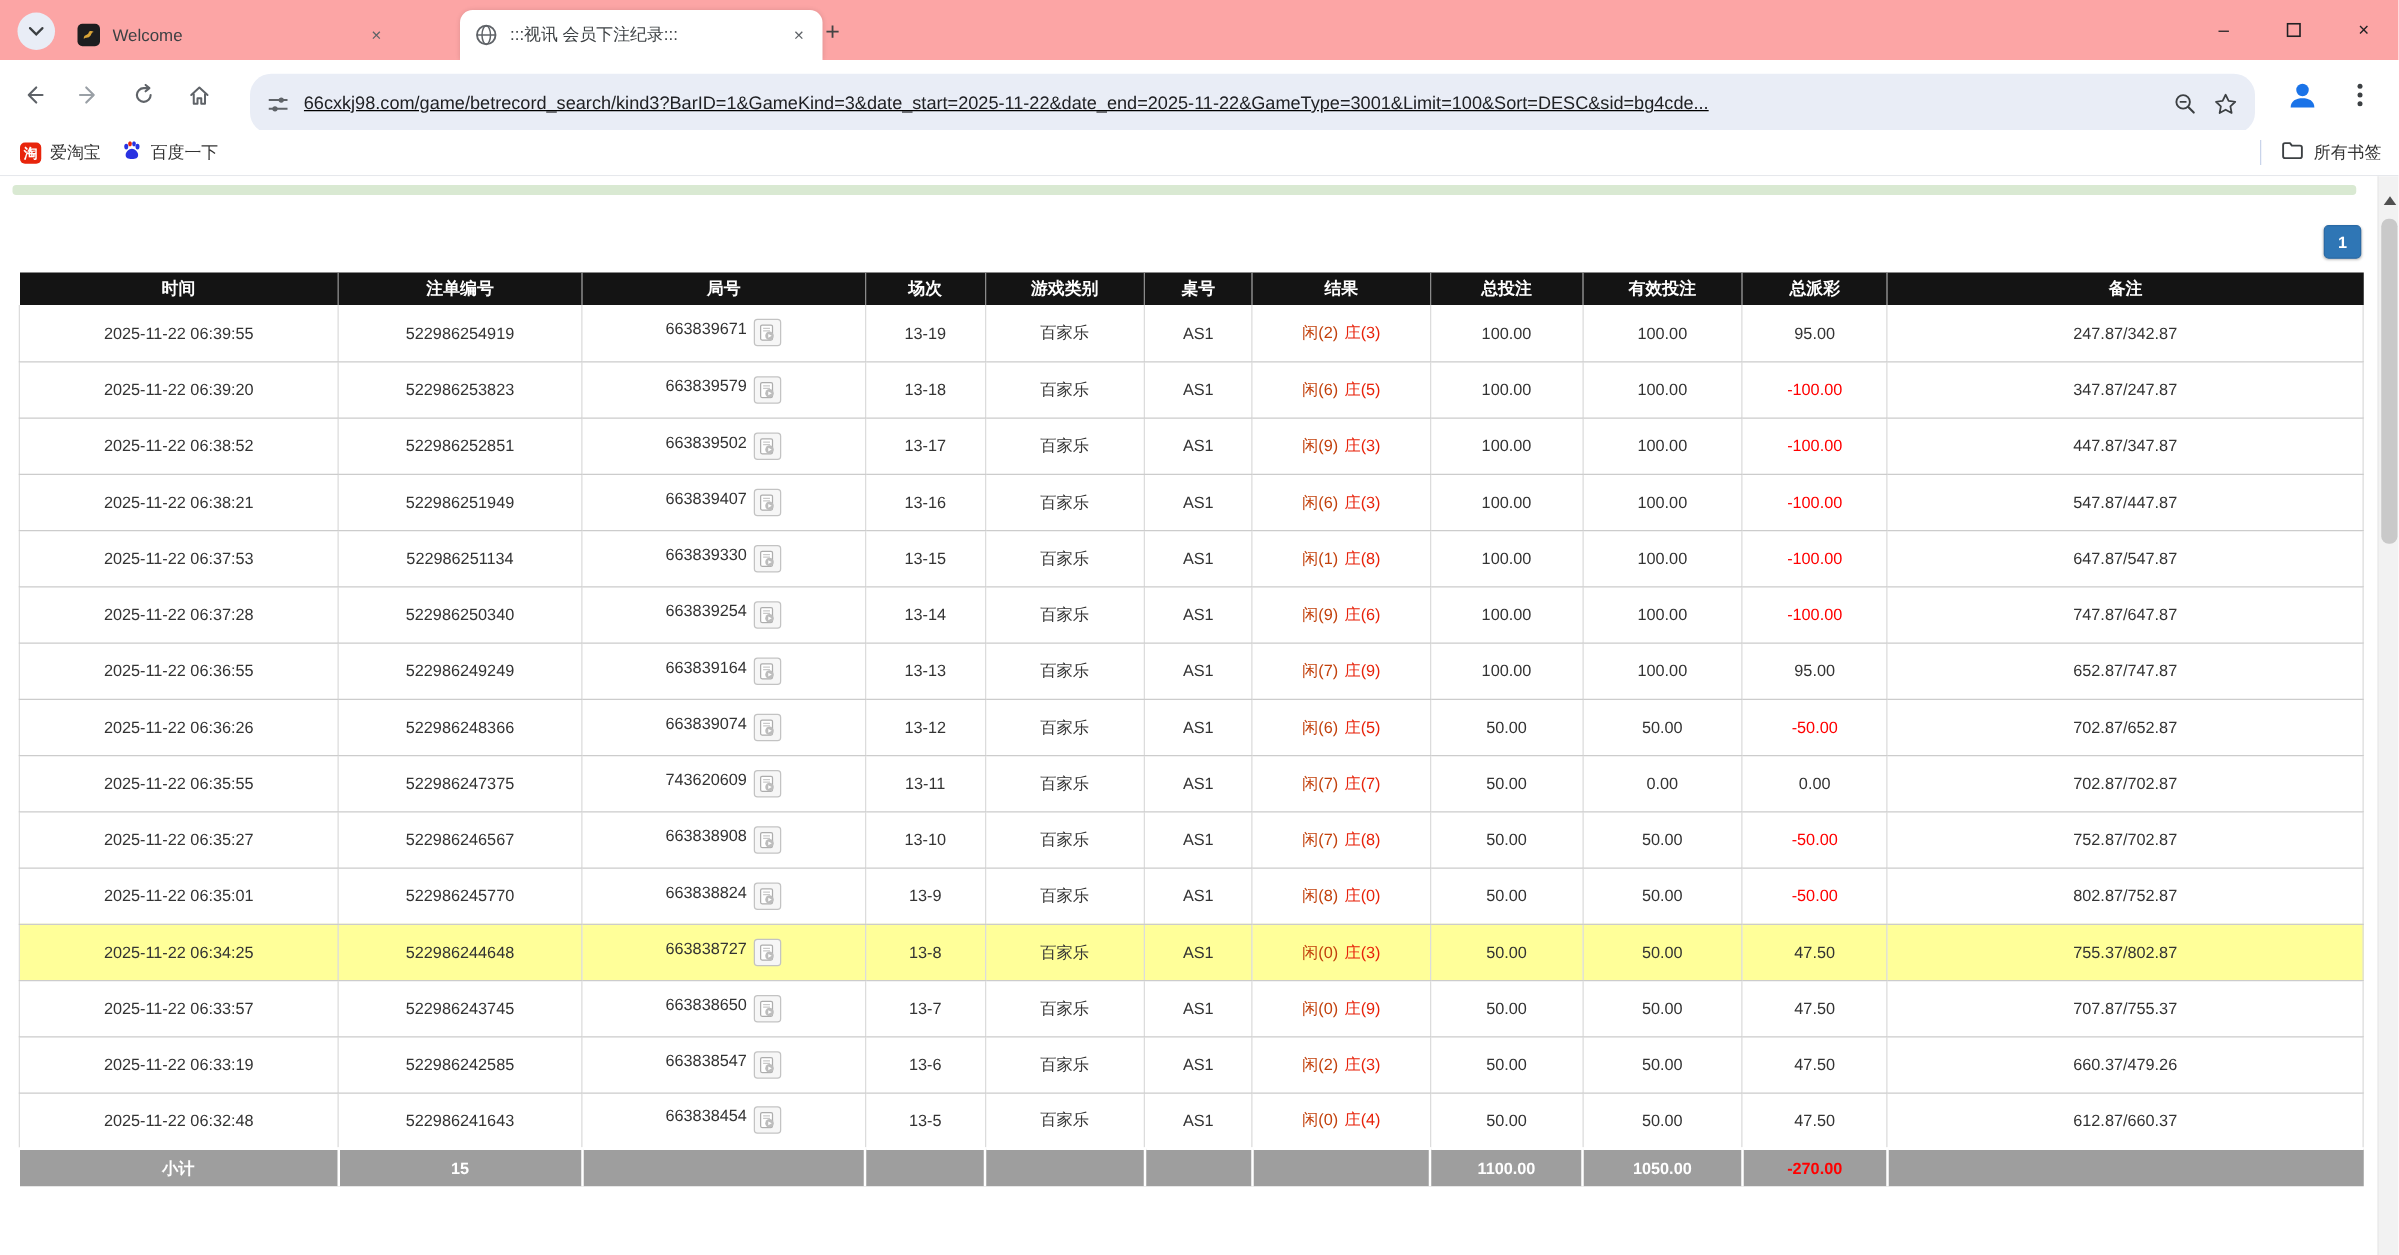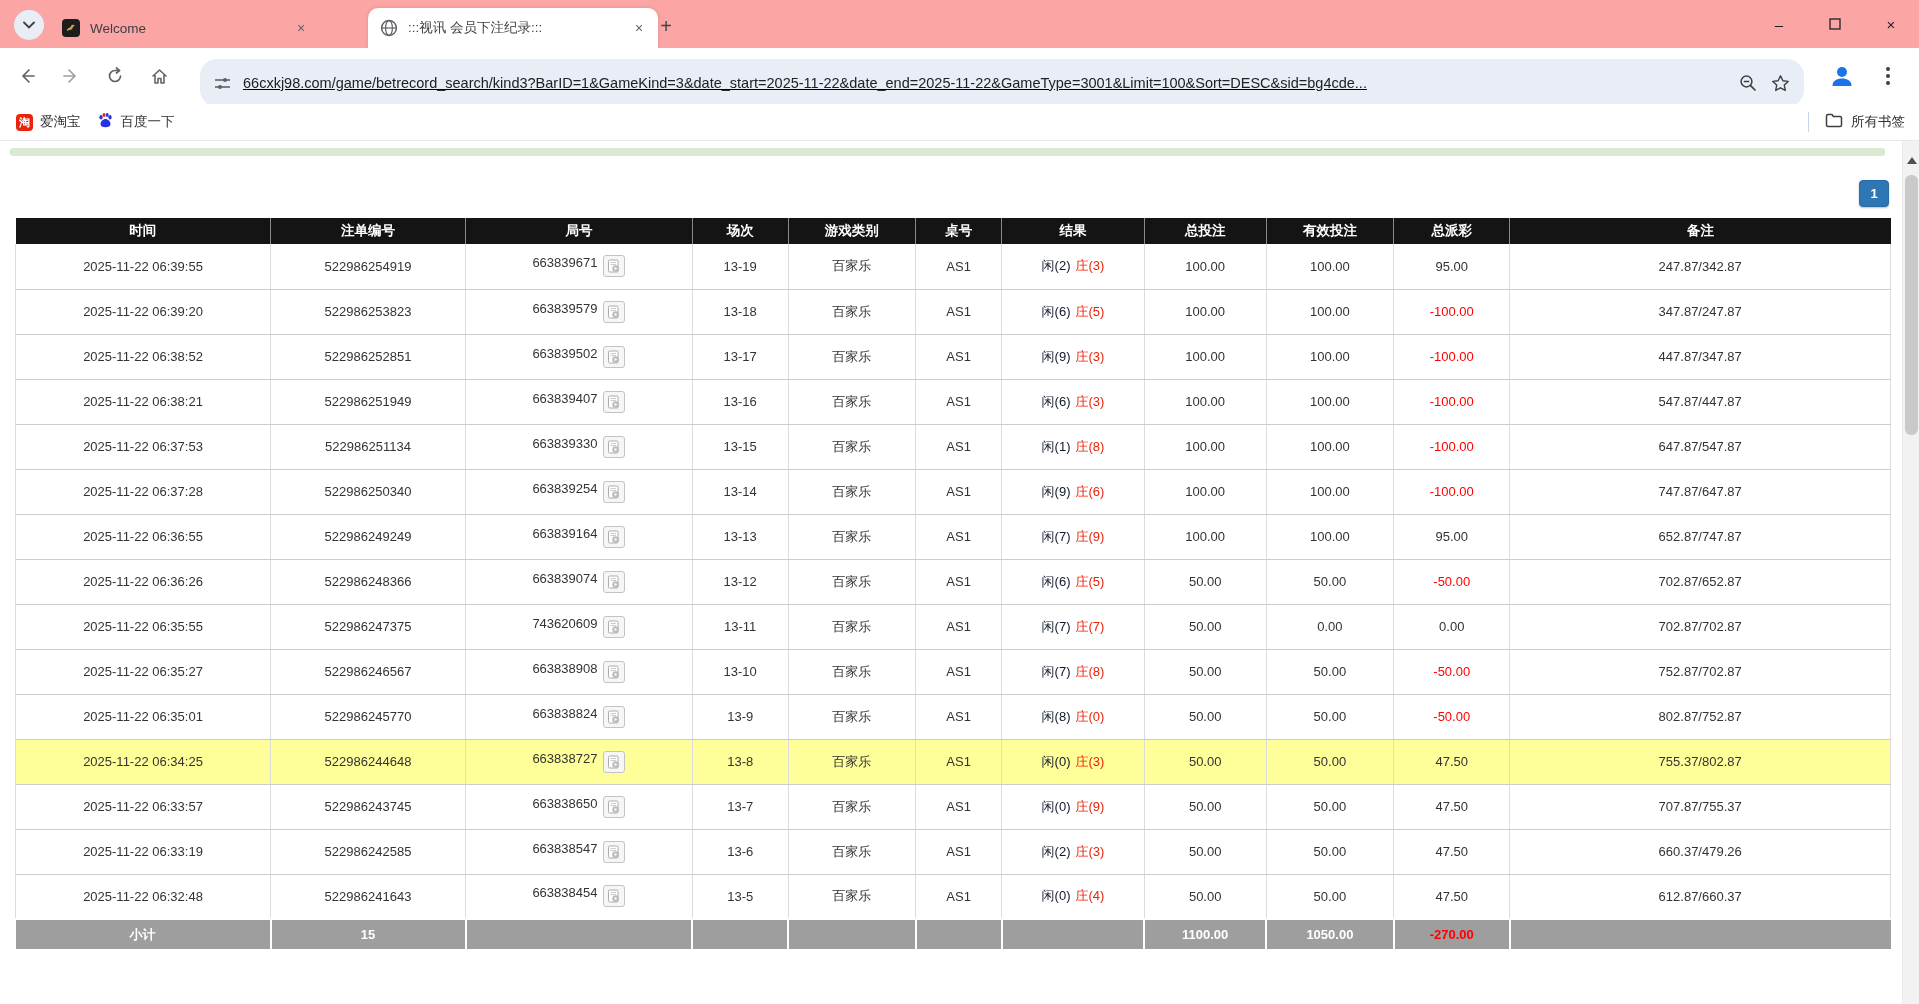--- a/index.html
+++ b/index.html
@@ -68,21 +68,21 @@
 
   
   table.bets { position:absolute; top:77px; left:15px; width:1876px; border-collapse:collapse; table-layout:fixed; }
   table.bets th { background:#141414; color:#fff; font-size:13.5px; font-weight:bold; height:26px;
     border-right:1px solid #8a8a8a; }
   table.bets th:last-child { border-right:none;text-align:center; }
   table.bets td { height:45px; text-align:center; font-size:13px; color:#333;
     border-bottom:1px solid #ccc; border-right:1px solid #dcdcdc; border-left:1px solid #dcdcdc; background:#fff; }
   table.bets tr.hl td { background:#ffff99; }
   td.c-bet { color:#2a6fdb; }
-  .res-player { color:#0f172a; }
+  .res-player { color:#c2410c; }
   .res-banker { color:#e8220a; margin-left:5px; }
   .neg { color:#ff0000 !important; }
   .round-cell { display:flex; justify-content:center; gap:6px; }
   .media-icon { width:22px; height:22px; border:1px solid #c3c3c3; border-radius:3px; background:#f6f6f6;
     display:flex; align-items:center; justify-content:center; cursor:pointer; }
   tr.sumrow td { background:#9e9e9e; color:#fff; font-weight:bold; height:30px;
     border-right:2px solid #fff; border-left:none; border-bottom:none; border-top:2px solid #fff; }
   tr.sumrow td:last-child { border-right:none; }
 </style>
 </head>

